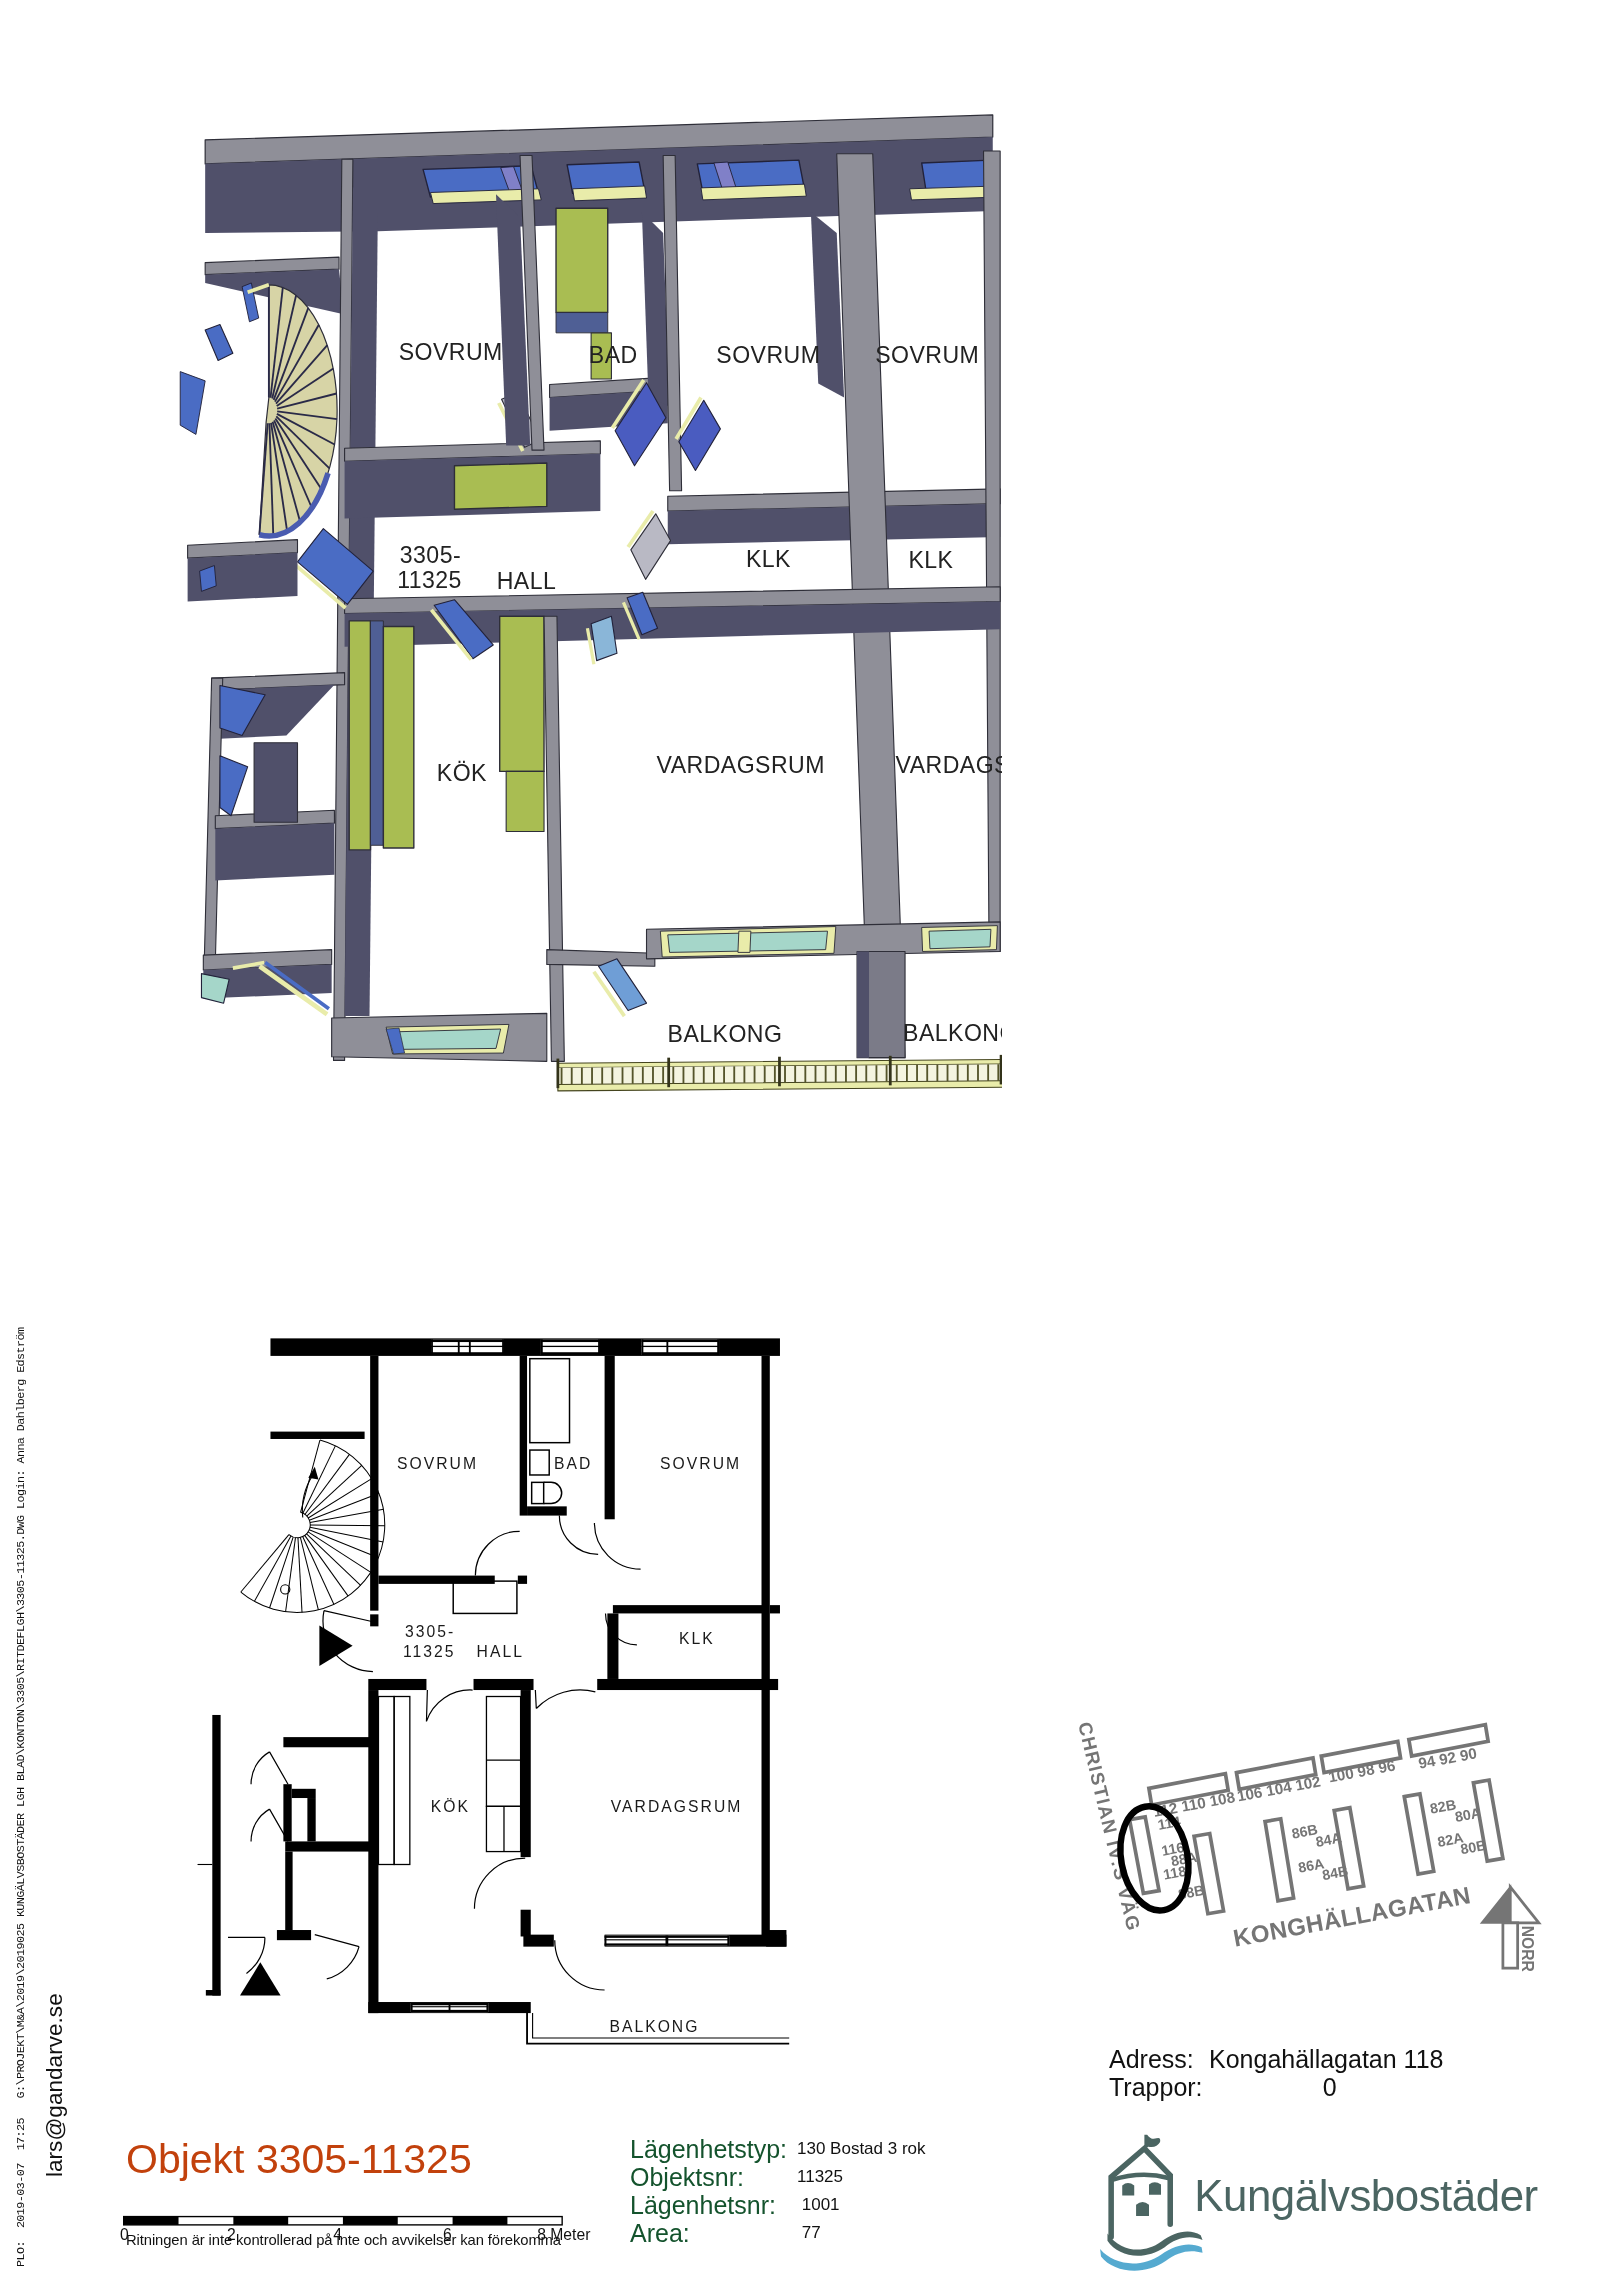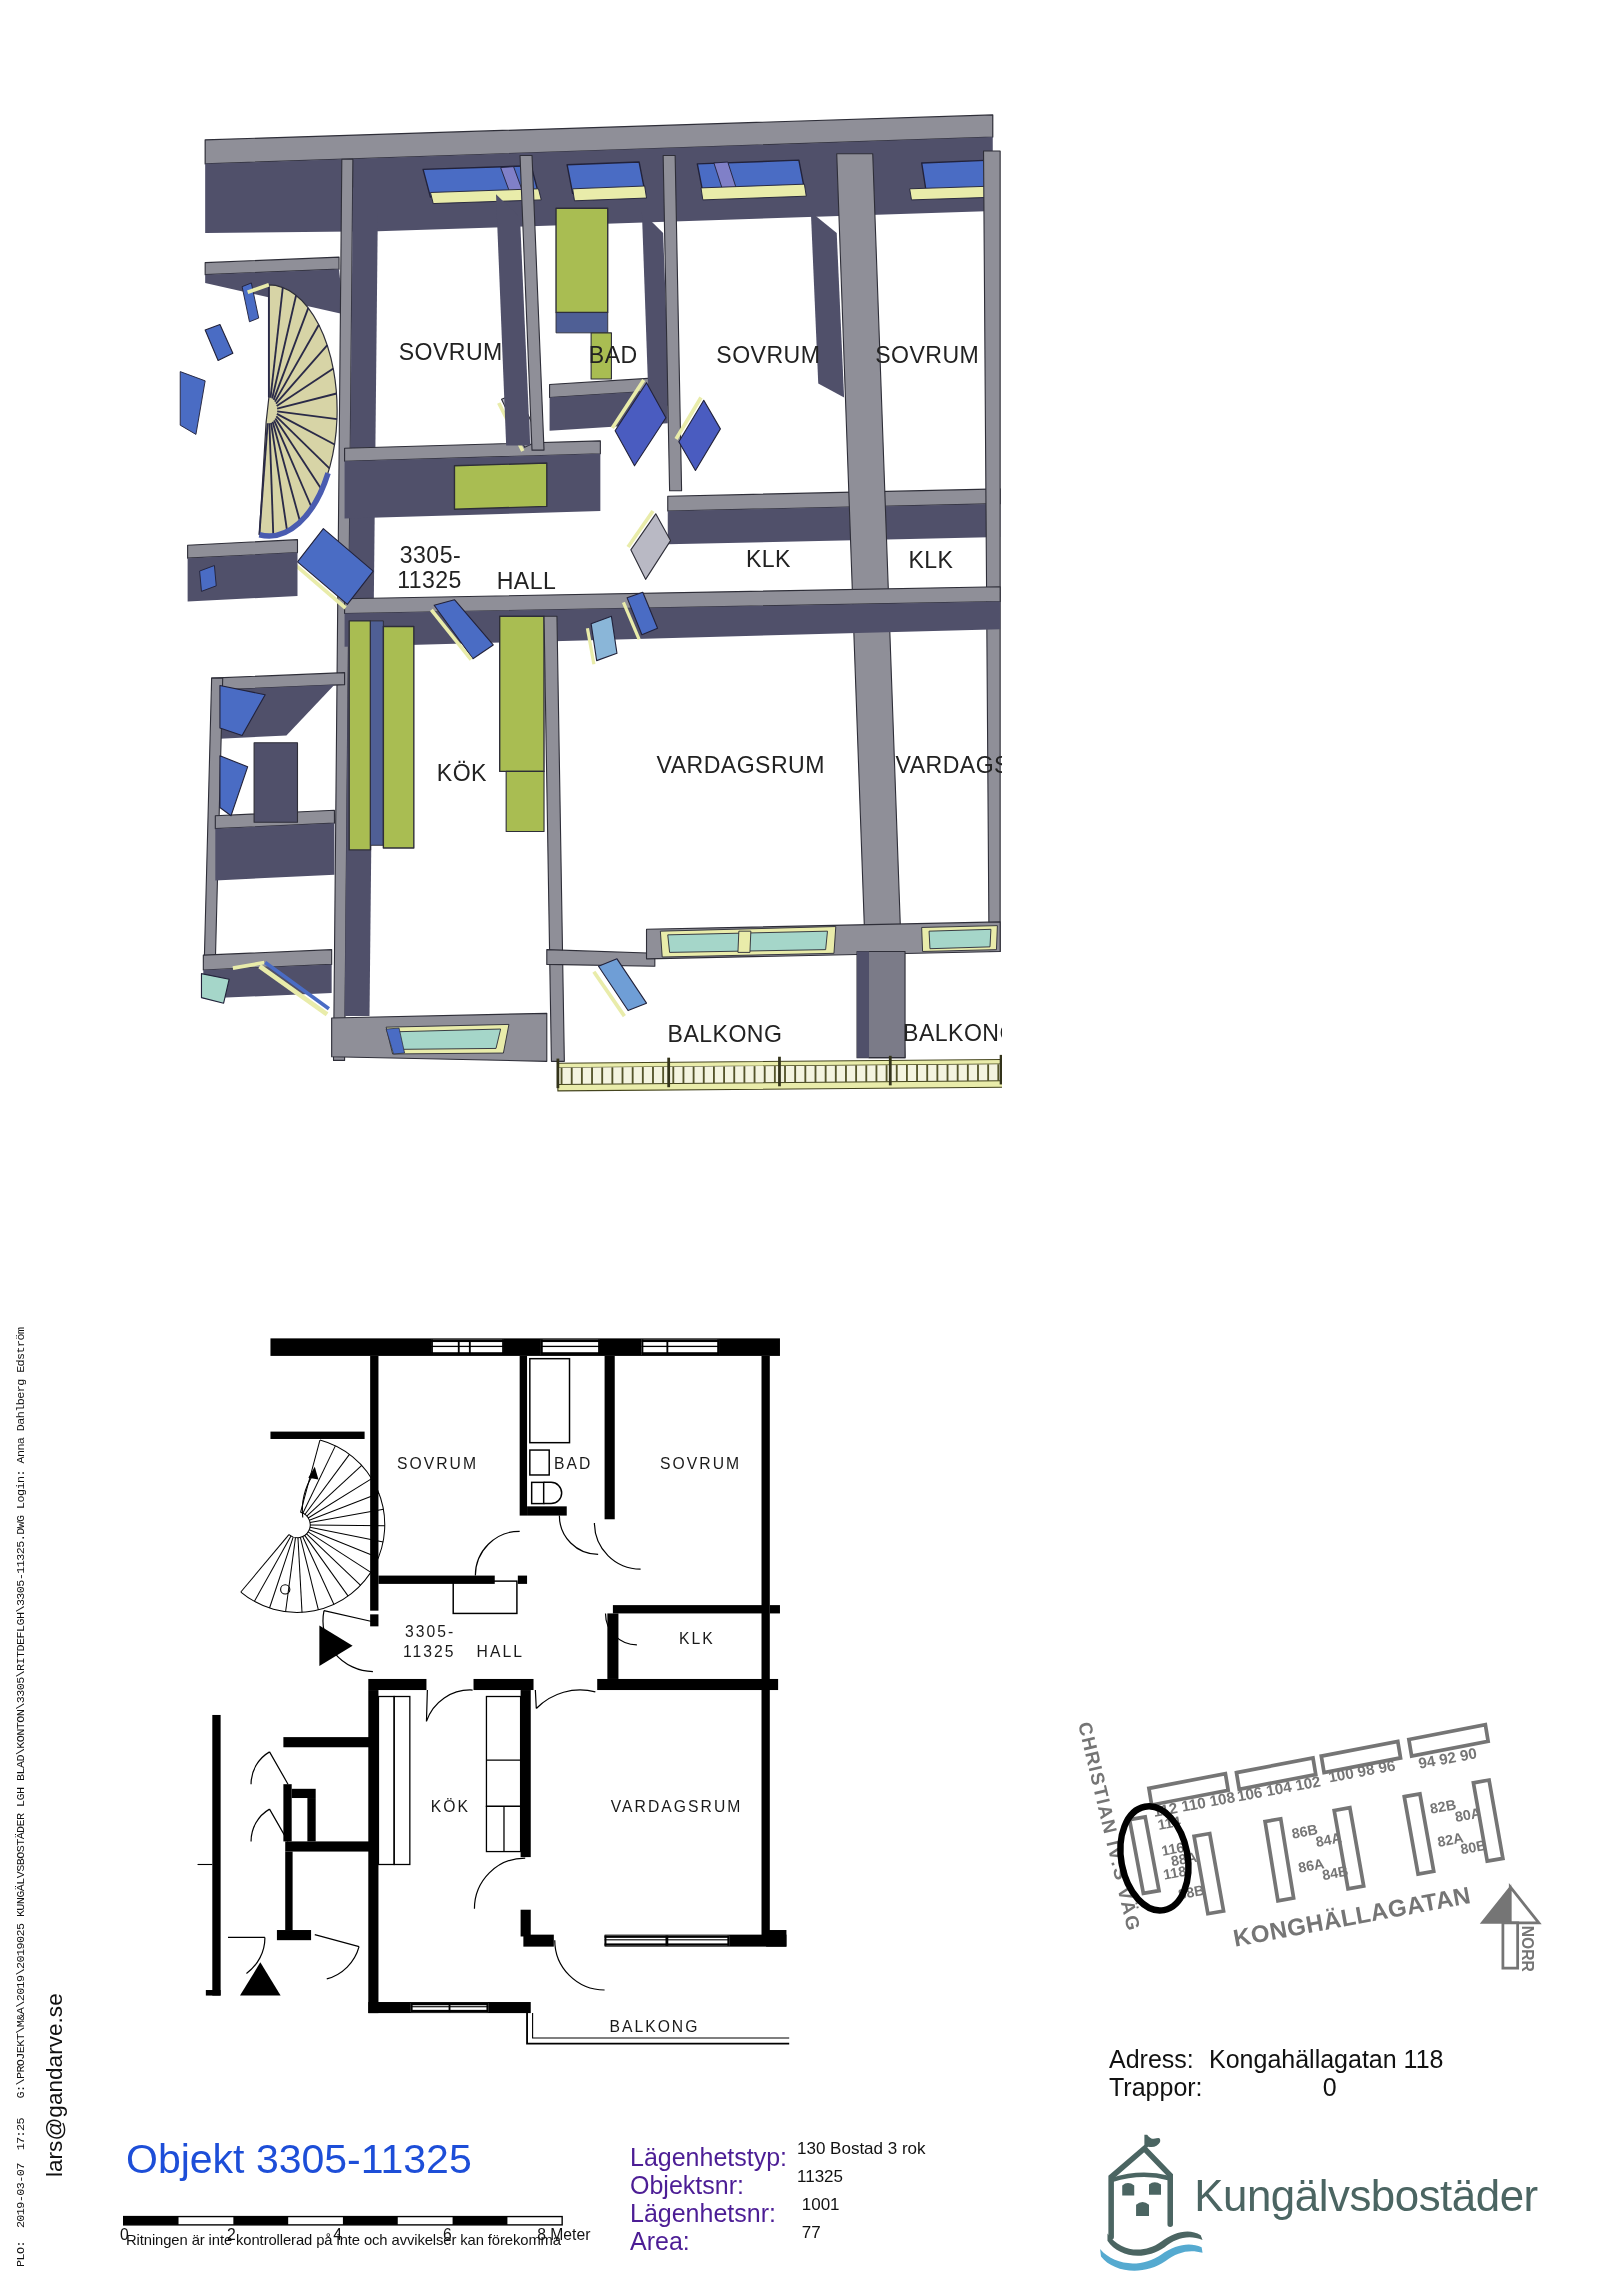--- a/index.html
+++ b/index.html
@@ -92,23 +92,23 @@
 
   <path d="M 1192 2437 C 1208 2456 1238 2457 1258 2443 C 1274 2432 1289 2429 1302 2435 L 1303 2441 C 1289 2437 1276 2440 1263 2450 C 1240 2466 1207 2463 1193 2445 Z" fill="#55aad0"></path>
 
   <text x="1294" y="2396" font-family="Liberation Sans, sans-serif" font-size="47.5" fill="#4b6562" letter-spacing="-0.5">Kungälvsbostäder</text>
 </svg>
 
 <div class="vtext" style="left:14px;top:2267px;font-family:'Liberation Mono',monospace;font-size:11.8px;color:#111;letter-spacing:-0.6px;">PLO:&nbsp;&nbsp;2019-03-07&nbsp;&nbsp;17:25&nbsp;&nbsp;&nbsp;G:\PROJEKT\M&amp;A\2019\2019025 KUNGÄLVSBOSTÄDER LGH BLAD\KONTON\3305\RITDEFLGH\3305-11325.DWG Login: Anna Dahlberg Edström</div>
 
 <div class="vtext" style="left:42px;top:2177px;font-size:22.6px;color:#111;">lars@gandarve.se</div>
 
-<div class="abs" style="left:126px;top:2136px;font-size:41px;color:#1d4ed8;">Objekt 3305-11325</div>
-
-<div class="abs" style="left:630px;top:2135px;font-size:25px;line-height:28px;color:#4c1d95;margin-top:8px;">Lägenhetstyp:<br>Objektsnr:<br>Lägenhetsnr:<br>Area:</div>
+<div class="abs" style="left:126px;top:2136px;font-size:41px;color:#c2410c;">Objekt 3305-11325</div>
+
+<div class="abs" style="left:630px;top:2135px;font-size:25px;line-height:28px;color:#14532d;">Lägenhetstyp:<br>Objektsnr:<br>Lägenhetsnr:<br>Area:</div>
 
 <div class="abs" style="left:797px;top:2135px;font-size:17px;line-height:28px;color:#111;">130 Bostad 3 rok<br>11325<br>&nbsp;1001<br>&nbsp;77</div>
 
 <div class="abs" style="left:1109px;top:2045px;font-size:25px;line-height:28px;color:#111;">Adress:<br>Trappor:</div>
 <div class="abs" style="left:1209px;top:2045px;font-size:25px;line-height:28px;color:#111;text-align:center;">Kongahällagatan 118<br>&nbsp;0</div>
 
 <svg class="abs" style="left:120px;top:2211px;" width="480" height="37" viewBox="0 0 520 40">
   <g>
     <rect x="4" y="6" width="475" height="9" fill="#fff" stroke="#000" stroke-width="1.5"></rect>
     <rect x="4" y="6" width="59.4" height="9" fill="#000"></rect>

